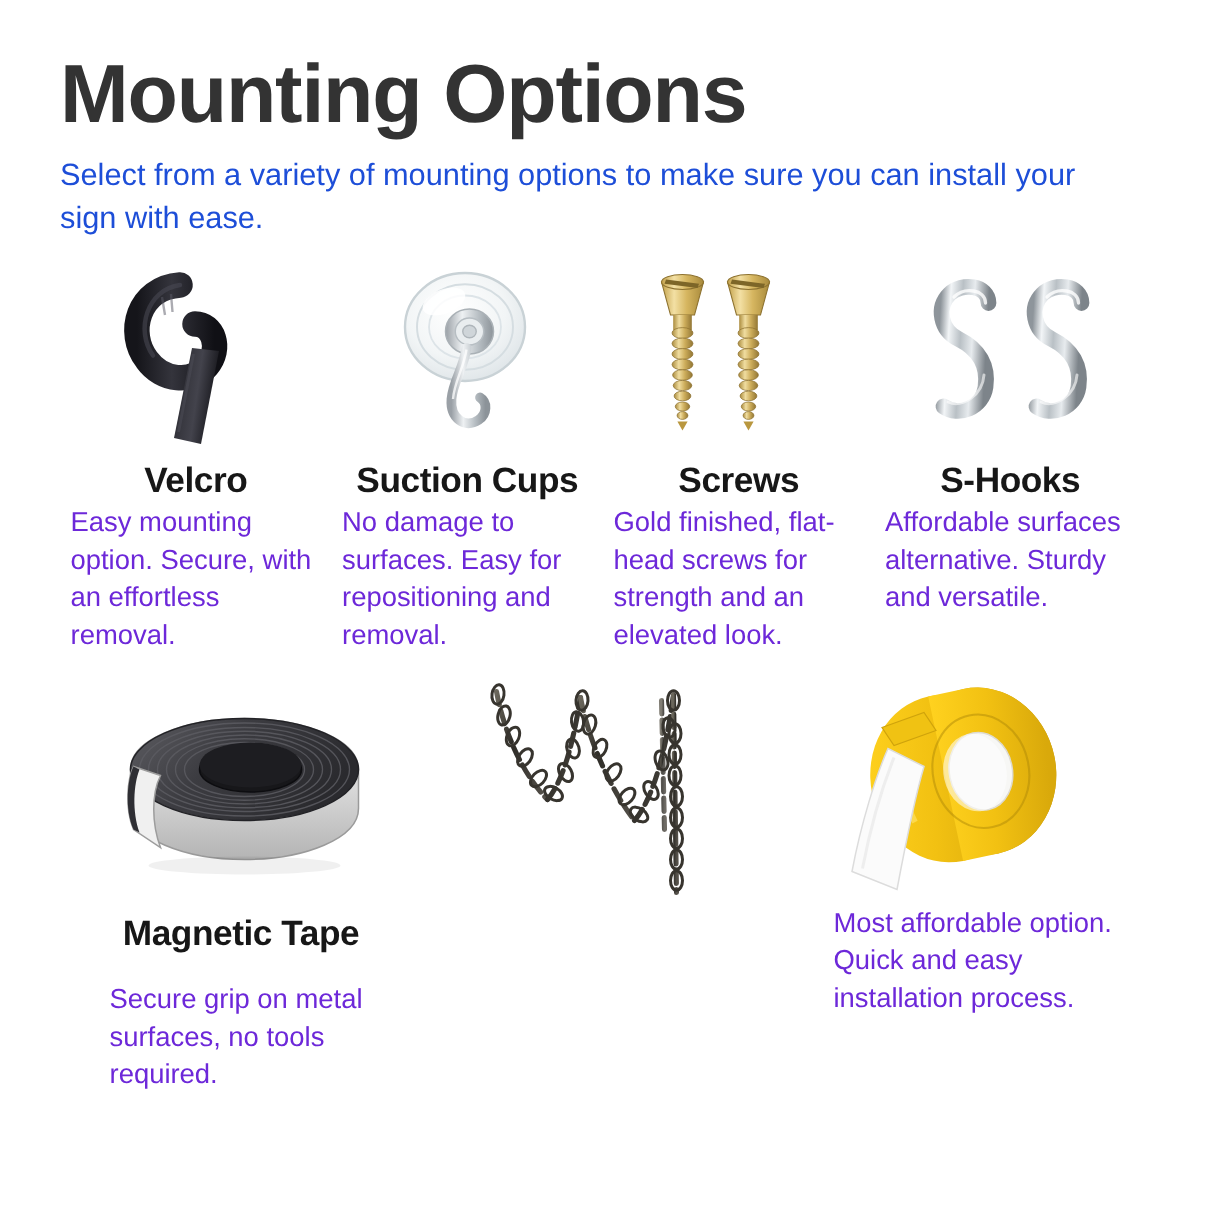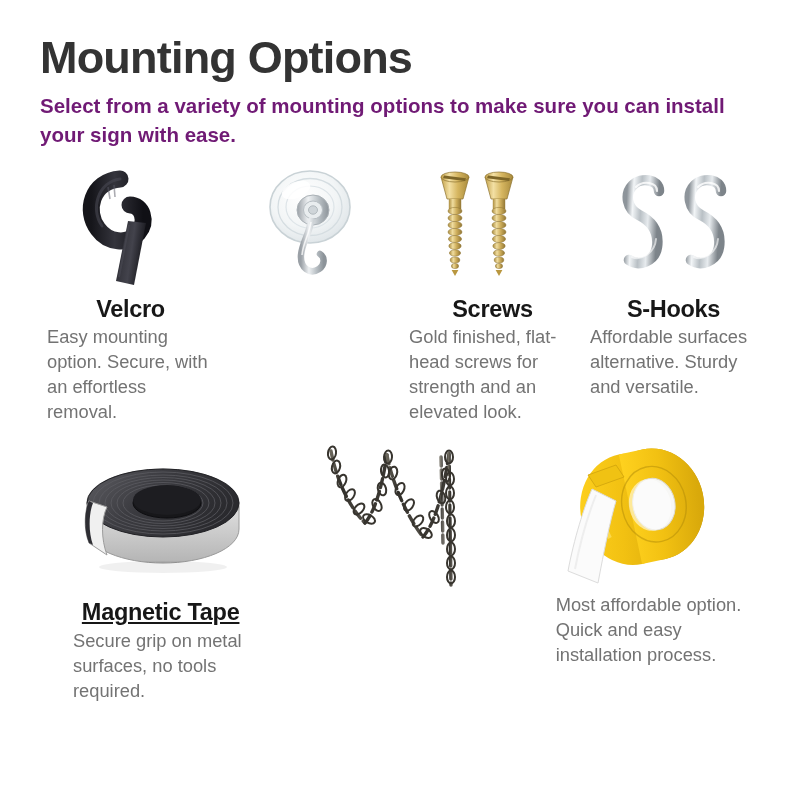--- a/index.html
+++ b/index.html
@@ -18,34 +18,33 @@
   .page {
     width: 804px;
     height: 804px;
     box-sizing: border-box;
     padding: 34px 40px 0 40px;
     position: relative;
   }
 
   
   .page-title {
-    font-size: 45px;
+    font-size: 55px;
     font-weight: bold;
     color: #333333;
     letter-spacing: -0.8px;
     line-height: 1.05;
     margin: 0 0 10px 0;
   }
   .page-subtitle {
     font-size: 20.5px;
     line-height: 1.42;
-    color: #701a75;
+    color: #1d4ed8;
     max-width: 690px;
     margin: 0;
-    font-weight: bold;
   }
 
   
   .row {
     display: flex;
     width: 100%;
   }
   .row-one { margin-top: 16px; }
   .row-two { margin-top: 18px; }
 
@@ -73,29 +72,29 @@
     font-weight: bold;
     color: #171717;
     text-align: center;
     letter-spacing: -0.3px;
     margin: 6px 0 2px 0;
     white-space: nowrap;
   }
   .item-desc {
     font-size: 18.3px;
     line-height: 1.36;
-    color: #737373;
+    color: #6d28d9;
     text-align: left;
     align-self: flex-start;
     width: 100%;
     padding: 0 4px;
     box-sizing: border-box;
   }
   .row-two .item-desc { padding-left: 30px; padding-right: 6px; }
-  .row-two .item-title { margin-bottom: 3px; text-decoration: underline; }
+  .row-two .item-title { margin-bottom: 18px; }
 
   svg { display: block; overflow: visible; }
 </style>
 </head>
 <body>
 
 <div class="page">
 
   <h1 class="page-title">Mounting Options</h1>
   <p class="page-subtitle">Select from a variety of mounting options to make sure you can install your sign with ease.</p>
@@ -157,20 +156,22 @@
           <ellipse cx="40" cy="25" rx="15" ry="8" fill="#ffffff" opacity="0.85" transform="rotate(-22 40 25)"></ellipse>
 
           <ellipse cx="57" cy="45" rx="16" ry="15" fill="url(#metG)" stroke="#aab1b6" stroke-width="1"></ellipse>
           <ellipse cx="57" cy="45" rx="9.5" ry="9" fill="#e9edef" stroke="#b7bec3" stroke-width="1"></ellipse>
           <ellipse cx="57" cy="45" rx="4.5" ry="4.2" fill="#cfd5d9" stroke="#aeb5ba" stroke-width="0.9"></ellipse>
 
           <path d="M55 56 C53 70 46 78 45 90 C44 103 54 110 63 104 C69 100 69 92 64 89" fill="none" stroke="url(#metG)" stroke-width="6.5" stroke-linecap="round"></path>
           <path d="M55 57 C53 70 47 78 46 90" fill="none" stroke="#ffffff" stroke-width="1.6" opacity="0.75"></path>
         </svg>
       </div>
+      <div class="item-title">Suction Cups</div>
+      <div class="item-desc">No damage to surfaces. Easy for repositioning and removal.</div>
     </div>
 
     <div class="cell">
       <div class="thumb">
         <svg width="112" height="125" viewBox="0 0 112 125">
           <defs>
             <linearGradient id="goldH" x1="0" y1="0" x2="1" y2="0">
               <stop offset="0" stop-color="#c2a049"></stop>
               <stop offset="0.3" stop-color="#f3e0a4"></stop>
               <stop offset="0.6" stop-color="#d6b660"></stop>

